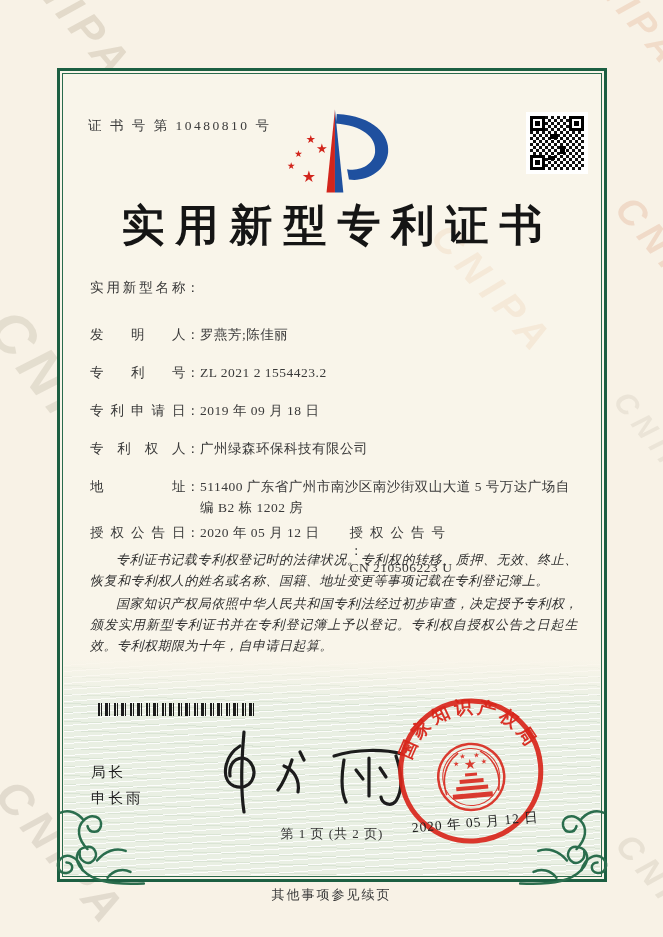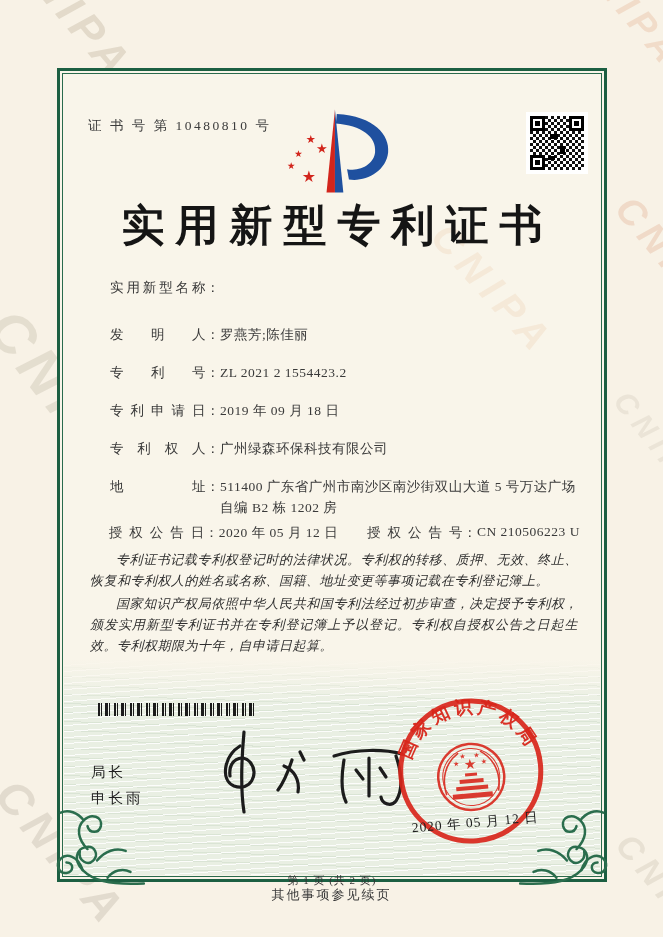--- a/index.html
+++ b/index.html
@@ -90,33 +90,33 @@
 
   .title {
     position:absolute; left:0; right:0; top:126px; text-align:center;
     font-size:43px; font-weight:bold; color:#151515;
     letter-spacing:11px; text-indent:11px;
   }
 
   
   .fields {
     position:absolute; left:30px; right:24px; top:206px;
-    font-size:13.5px; color:#3a3a3a; letter-spacing:.5px;margin-left:20px;
+    font-size:13.5px; color:#3a3a3a; letter-spacing:.5px;
   }
   .frow { display:flex; line-height:21px; }
   .flabel {
     flex:none; width:96px; text-align:justify; text-align-last:justify; color:#3a3a3a;
   }
   .fcolon { flex:none; width:14px; }
   .fvalue { flex:1; max-width:378px; }
   .mb26 { margin-bottom:26px; } .mb17 { margin-bottom:17px; } .mb6 { margin-bottom:6px; }
   .grant-row { display:flex; }
   .gpair { display:flex;justify-content:flex-end; }
   .gpair .fvalue { max-width:none; flex:none; }
-  .gpair2 { margin-left:30px; }
+  .gpair2 { margin-left:30px;flex-direction:column; }
 
   
   .body-text {
     position:absolute; left:30px; right:26px; top:478px;
     font-size:13px; line-height:21px; color:#2f2f2f;
     text-align:justify; font-style:italic; letter-spacing:.5px;
   }
   .body-text p { text-indent:2em; margin-bottom:2px; }
 
   
@@ -135,22 +135,22 @@
   .signature { position:absolute; left:128px; top:654px; width:225px; height:92px; }
   .signature svg { width:100%; height:100%; }
 
   .seal {
     position:absolute; left:334px; top:626px; width:154px; height:154px;
     transform:rotate(-5deg);
   }
   .seal svg { width:100%; height:100%; }
 
   .page-num {
-    position:absolute; left:0; right:0; top:802px; text-align:center;
-    font-size:11px; color:#333; letter-spacing:1px;
+    position:absolute; left:0; right:0; top:754px; text-align:center;
+    font-size:13px; color:#333; letter-spacing:1px;
   }
 
   
   .orn { position:absolute; width:96px; height:86px; z-index:5; }
   .orn svg { width:100%; height:100%; }
   .orn-left { left:-10px; bottom:-14px; }
   .orn-right { right:-10px; bottom:-14px; transform:scaleX(-1); }
 
   .footer-note {
     position:absolute; left:0; right:0; top:886px; text-align:center;

